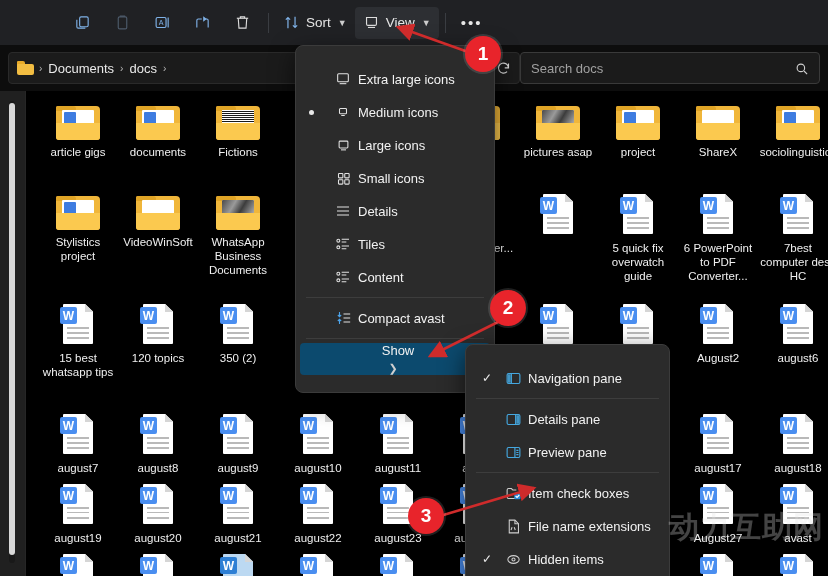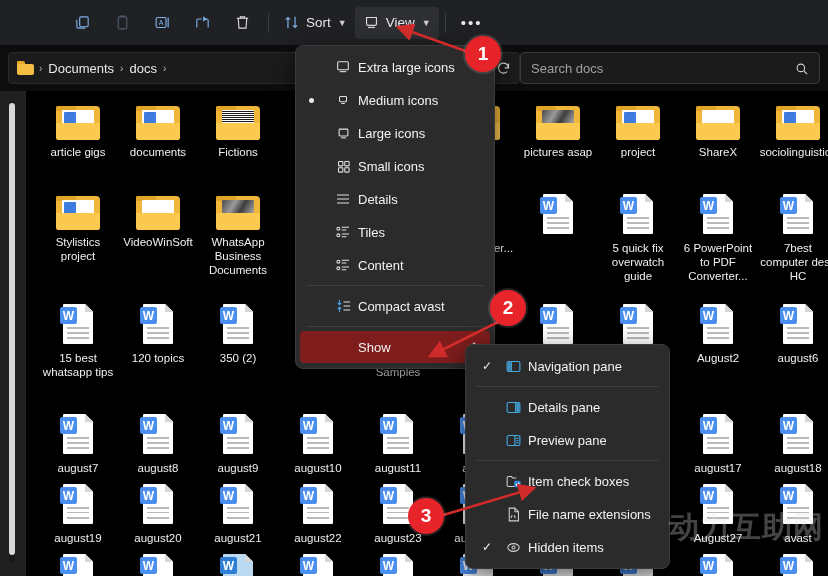--- a/index.html
+++ b/index.html
@@ -154,28 +154,28 @@
     position: absolute; left: 9px; top: 23px; width: 22px; height: 12px;
     background: repeating-linear-gradient(180deg,#b9b9b9 0 1.5px,transparent 1.5px 5px);
   }
   .ic-doc.pic .w { background: #2e7fd4; }
 
   
   .menu {
     position: absolute; border-radius: 8px;
     background: #2b2b2b; border: 1px solid #3b3b3b;
     box-shadow: 0 8px 24px rgba(0,0,0,.6);
-    padding: 4px 0;
+    padding: 16px 0;
   }
   #view-menu { left: 295px; top: 45px; width: 200px; }
   .mi {
     position: relative; height: 32px; display: flex; align-items: center;
     margin: 1px 4px; border-radius: 4px; padding-left: 6px;
   }
-  .mi.sel { background: #7f1d1d; }
+  .mi.sel { background: #0c4a6e; flex-direction: column; }
   .mi .bullet {
     position: absolute; left: 9px; top: 14px;
     width: 5px; height: 5px; border-radius: 50%; background: #e8e8e8;
   }
   .mi .check { width: 22px; color: #e8e8e8; font-size: 12px; text-align: center; }
   .mi .mico {
     width: 30px; display: flex; align-items: center; justify-content: center;
     color: #e2e2e2;
   }
   .mi .mlabel { color: #f2f2f2; font-size: 13px; flex: 1; }

